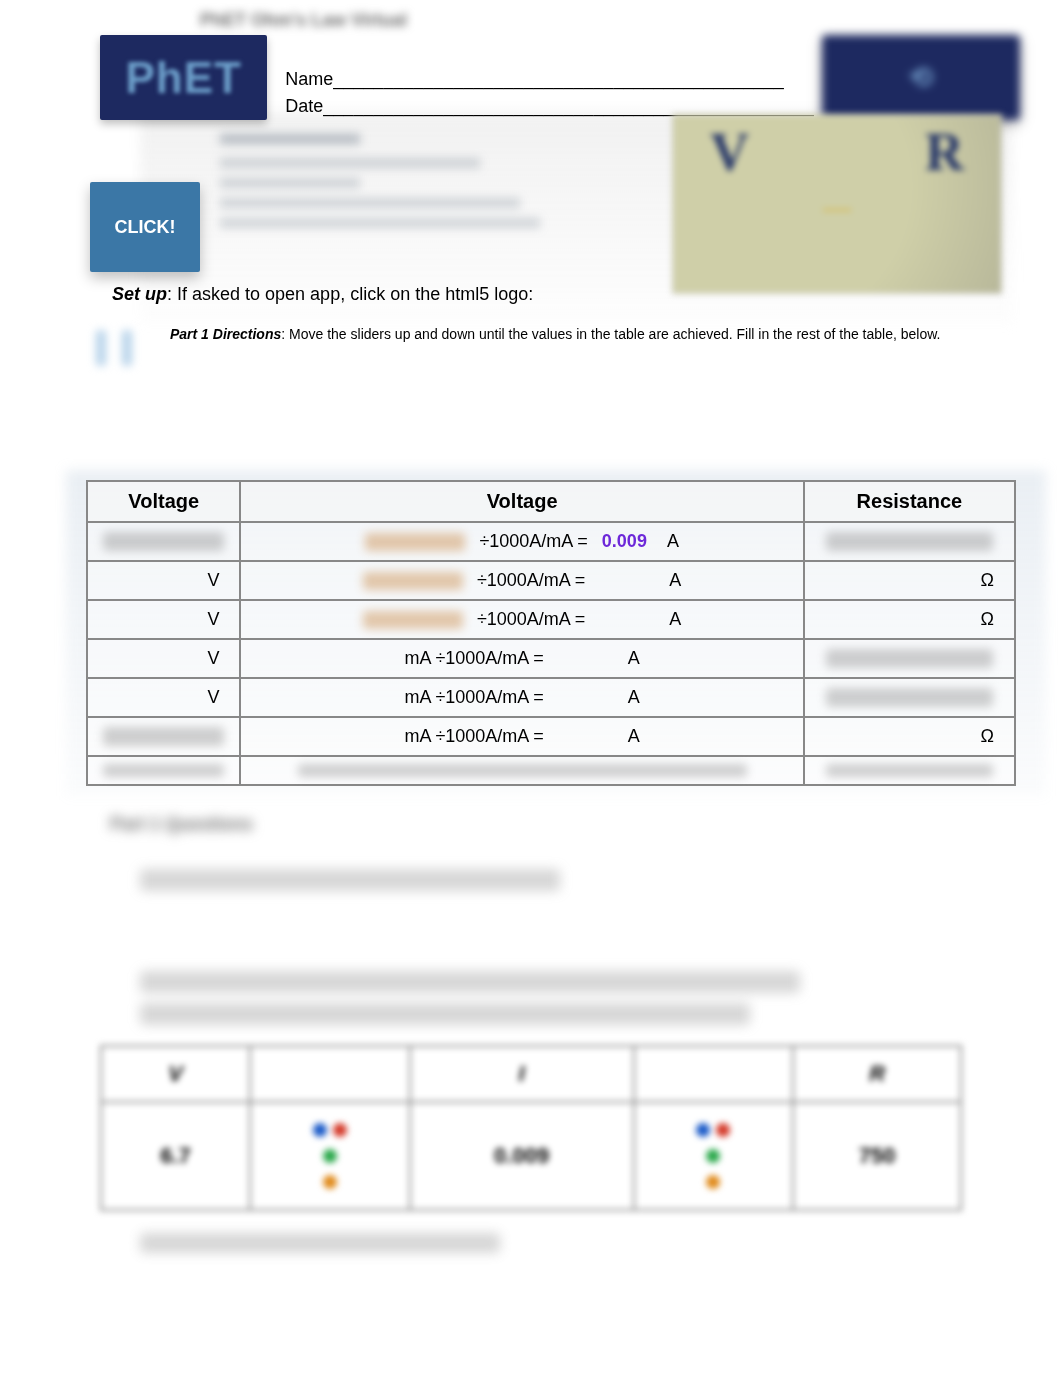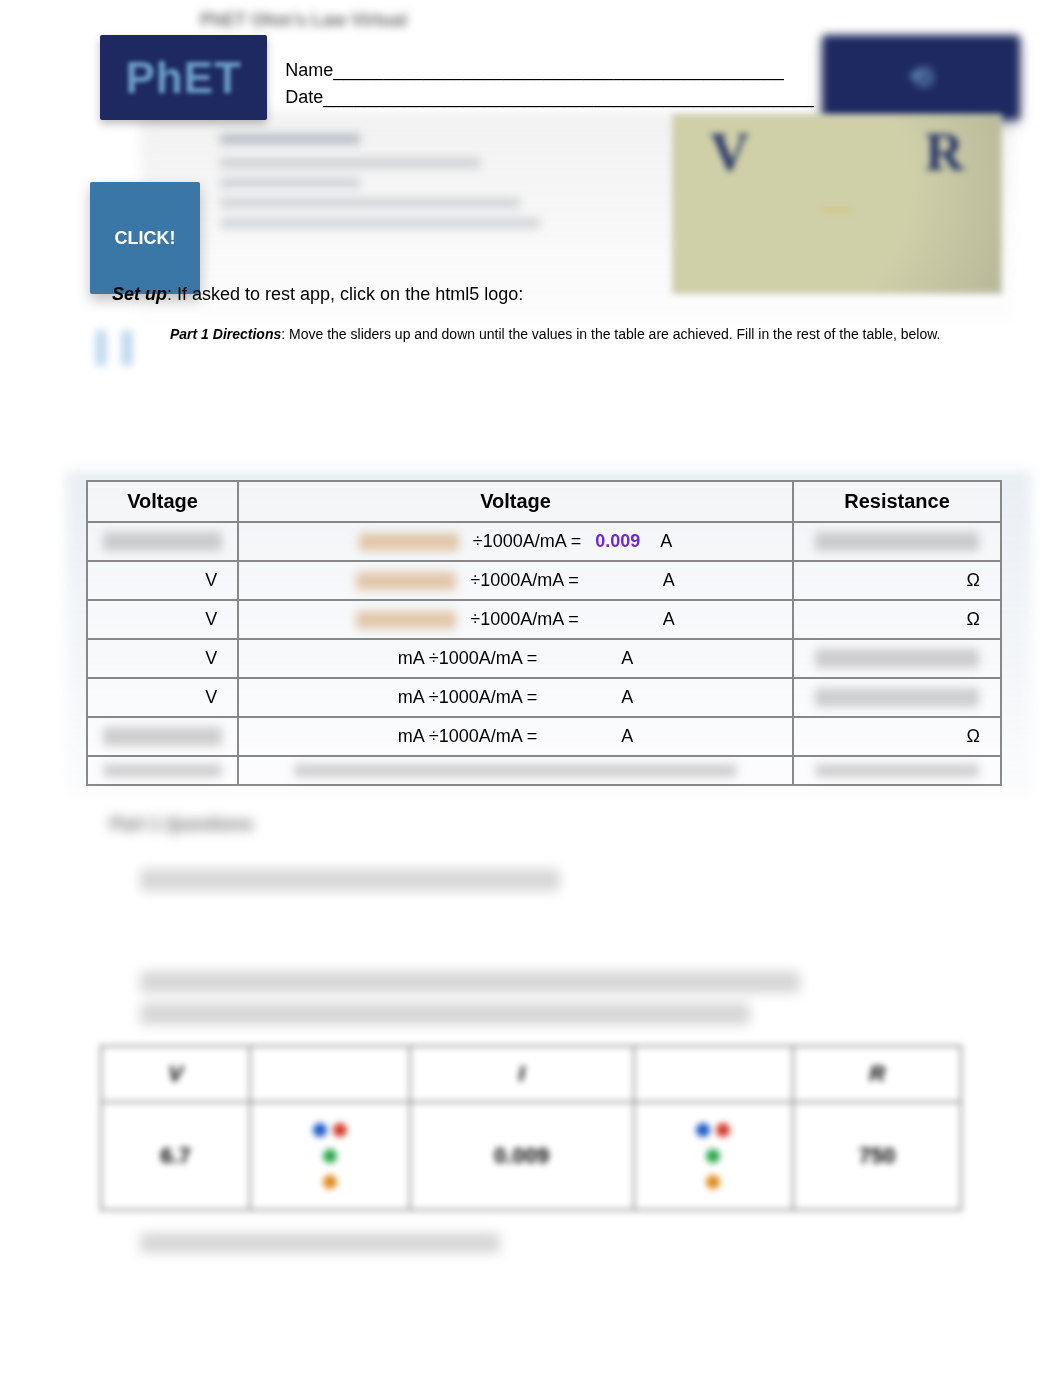--- a/index.html
+++ b/index.html
@@ -18,21 +18,21 @@
   
   .header-blur {
     filter: blur(4px);
     color: #6a6a6a;
     font-weight: 700;
     font-size: 18px;
     margin: 10px 0 4px 200px;
   }
   .header-row {
     display: flex;
-    align-items: center;
+    align-items: flex-end;
     gap: 0;
     margin: 0 42px 0 100px;
     position: relative;
   }
   .phet-box {
     width: 190px;
     height: 85px;
     background: #1d2960;
     border-radius: 2px;
     display: flex;
@@ -81,21 +81,21 @@
     left:50px; right:-10px; top:-12px; bottom:0;
     background: linear-gradient(180deg, rgba(200,200,200,.25), rgba(240,240,240,.1));
     filter: blur(6px);
     z-index:-1;
   }
   .click-btn {
     position: absolute;
     left: 0;
     top: 58px;
     width: 110px;
-    height: 112px;
+    height: 90px;
     background: #3b77a6;
     color: #fff;
     font-weight: 700;
     font-size: 18px;
     display: flex;
     align-items: center;
     justify-content: center;
     box-shadow: 0 6px 14px rgba(0,0,0,.25);
     border-radius: 2px;
   }
@@ -153,21 +153,21 @@
   .directions .slider-icon::after {
     content:""; position:absolute; top:4px; bottom:4px; width:10px; border-radius:4px;
   }
   .directions .slider-icon::before { left:6px; background:#b7d3ea; }
   .directions .slider-icon::after  { left:32px; background:#b7d3ea; }
   .directions p { margin-left: 70px; }
   .directions b i { font-style: italic; }
 
   
   .table1-wrap {
-    margin: 135px 60px 0 86px;
+    margin: 135px 46px 0 86px;
     position: relative;
     border-radius: 11px;
   }
   .table1-bg {
     position:absolute; inset:-10px -30px -10px -20px;
     background: linear-gradient(180deg, rgba(170,190,210,.25), rgba(170,190,210,.05));
     filter: blur(6px);
     z-index:-1;
   }
   table.t1 {
@@ -282,21 +282,21 @@
       <div class="ln" style="width:140px;"></div>
       <div class="ln" style="width:300px;"></div>
       <div class="ln" style="width:320px;"></div>
     </div>
     <div class="big-sim">
       <span>V</span>
       <span class="dash">—</span>
       <span>R</span>
     </div>
     <div class="setup">
-      <i>Set up</i><span>: If asked to rest app, click on the html5 logo:</span>
+      <i>Set up</i><span>: If asked to open app, click on the html5 logo:</span>
     </div>
   </div>
 
   <div class="directions">
     <div class="slider-icon"></div>
     <p>
       <b><i>Part 1 Directions</i></b><span>: Move the sliders up and down until the values in the table are achieved.  Fill in the rest of the table, below.</span>
     </p>
   </div>
 

